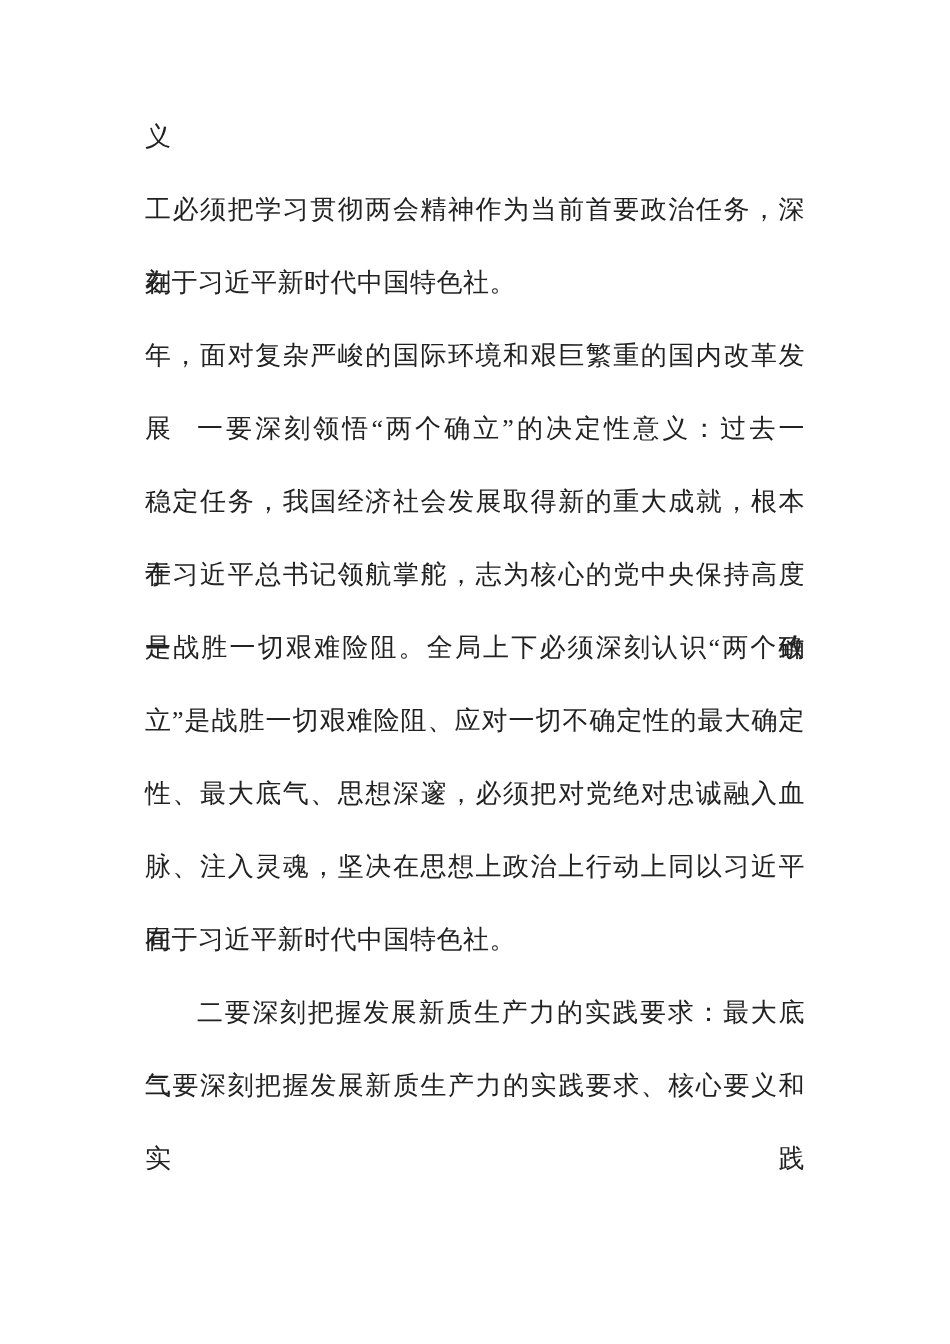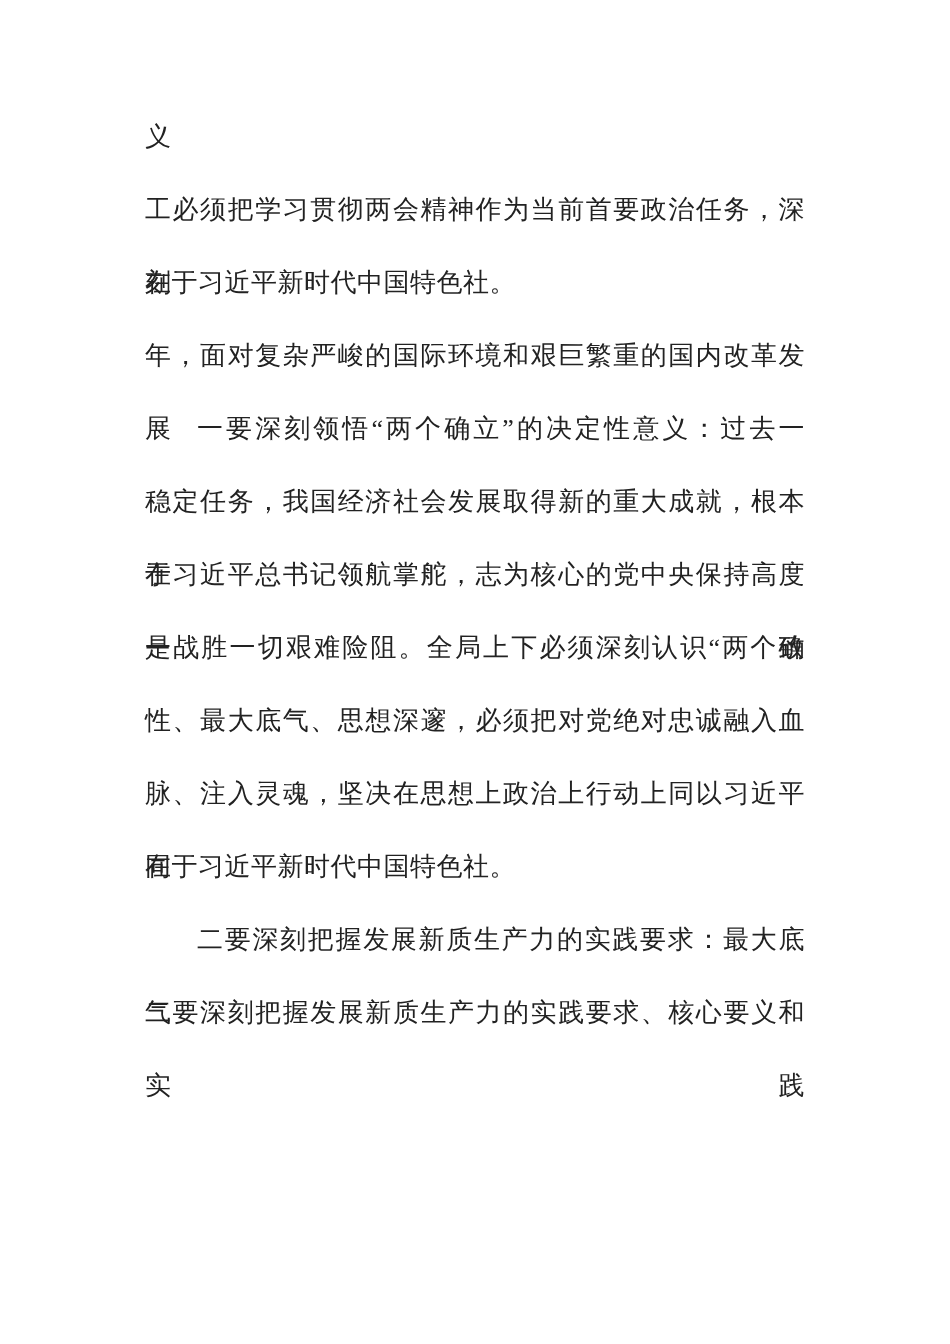--- a/index.html
+++ b/index.html
@@ -51,19 +51,20 @@
 <div class="page">
   <div class="text-block">
     <div class="line">义</div>
     <div class="line justify">工必须把学习贯彻两会精神作为当前首要政治任务，深刻</div>
     <div class="line">在于习近平新时代中国特色社。</div>
     <div class="line justify">年，面对复杂严峻的国际环境和艰巨繁重的国内改革发展</div>
     <div class="line justify indent">一要深刻领悟“两个确立”的决定性意义：过去一</div>
     <div class="line justify">稳定任务，我国经济社会发展取得新的重大成就，根本在</div>
     <div class="line justify">于习近平总书记领航掌舵，志为核心的党中央保持高度一致</div>
     <div class="line justify">是战胜一切艰难险阻。全局上下必须深刻认识“两个确</div>
+    <div class="line justify">立”是战胜一切艰难险阻、应对一切不确定性的最大确定</div>
     <div class="line justify">性、最大底气、思想深邃，必须把对党绝对忠诚融入血</div>
     <div class="line justify">脉、注入灵魂，坚决在思想上政治上行动上同以习近平同</div>
     <div class="line">在于习近平新时代中国特色社。</div>
     <div class="line justify indent">二要深刻把握发展新质生产力的实践要求：最大底气</div>
     <div class="line justify">二要深刻把握发展新质生产力的实践要求、核心要义和实践</div>
   </div>
 </div>
 
 </body></html>

